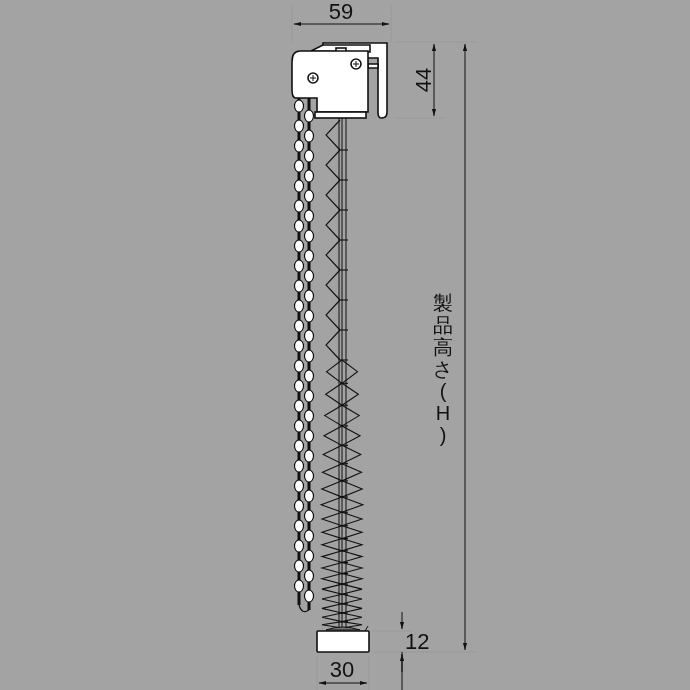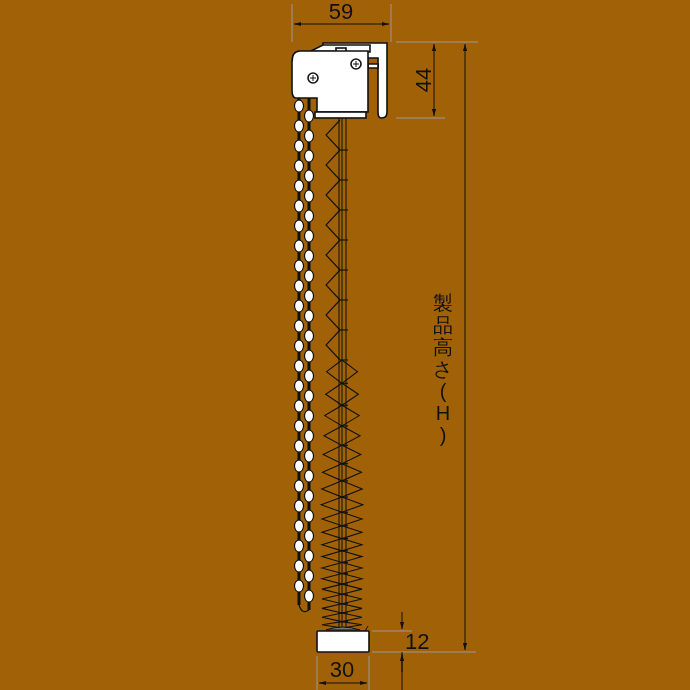--- a/index.html
+++ b/index.html
@@ -1,16 +1,16 @@
 <!DOCTYPE html>
 <html><head>
   <meta charset="utf-8">
   <style>
     html, body { margin:0; padding:0; background:#ffffff; }
-    #canvas { position:relative; width:690px; height:690px; background:#a16207; overflow:hidden; }
+    #canvas { position:relative; width:690px; height:690px; background:#a3a3a3; overflow:hidden; }
     svg { position:absolute; left:0; top:0; }
     .dimtext { font-family:"Liberation Sans", sans-serif; fill:#111; }
     .vlabel { position:absolute; left:428px; top:292px; width:30px;
       font-family:"DejaVu Sans", sans-serif; font-size:20px; color:#111;
       line-height:22px; text-align:center; }
     .vlabel span { display:block; }
   </style>
 </head>
 <body>
 

